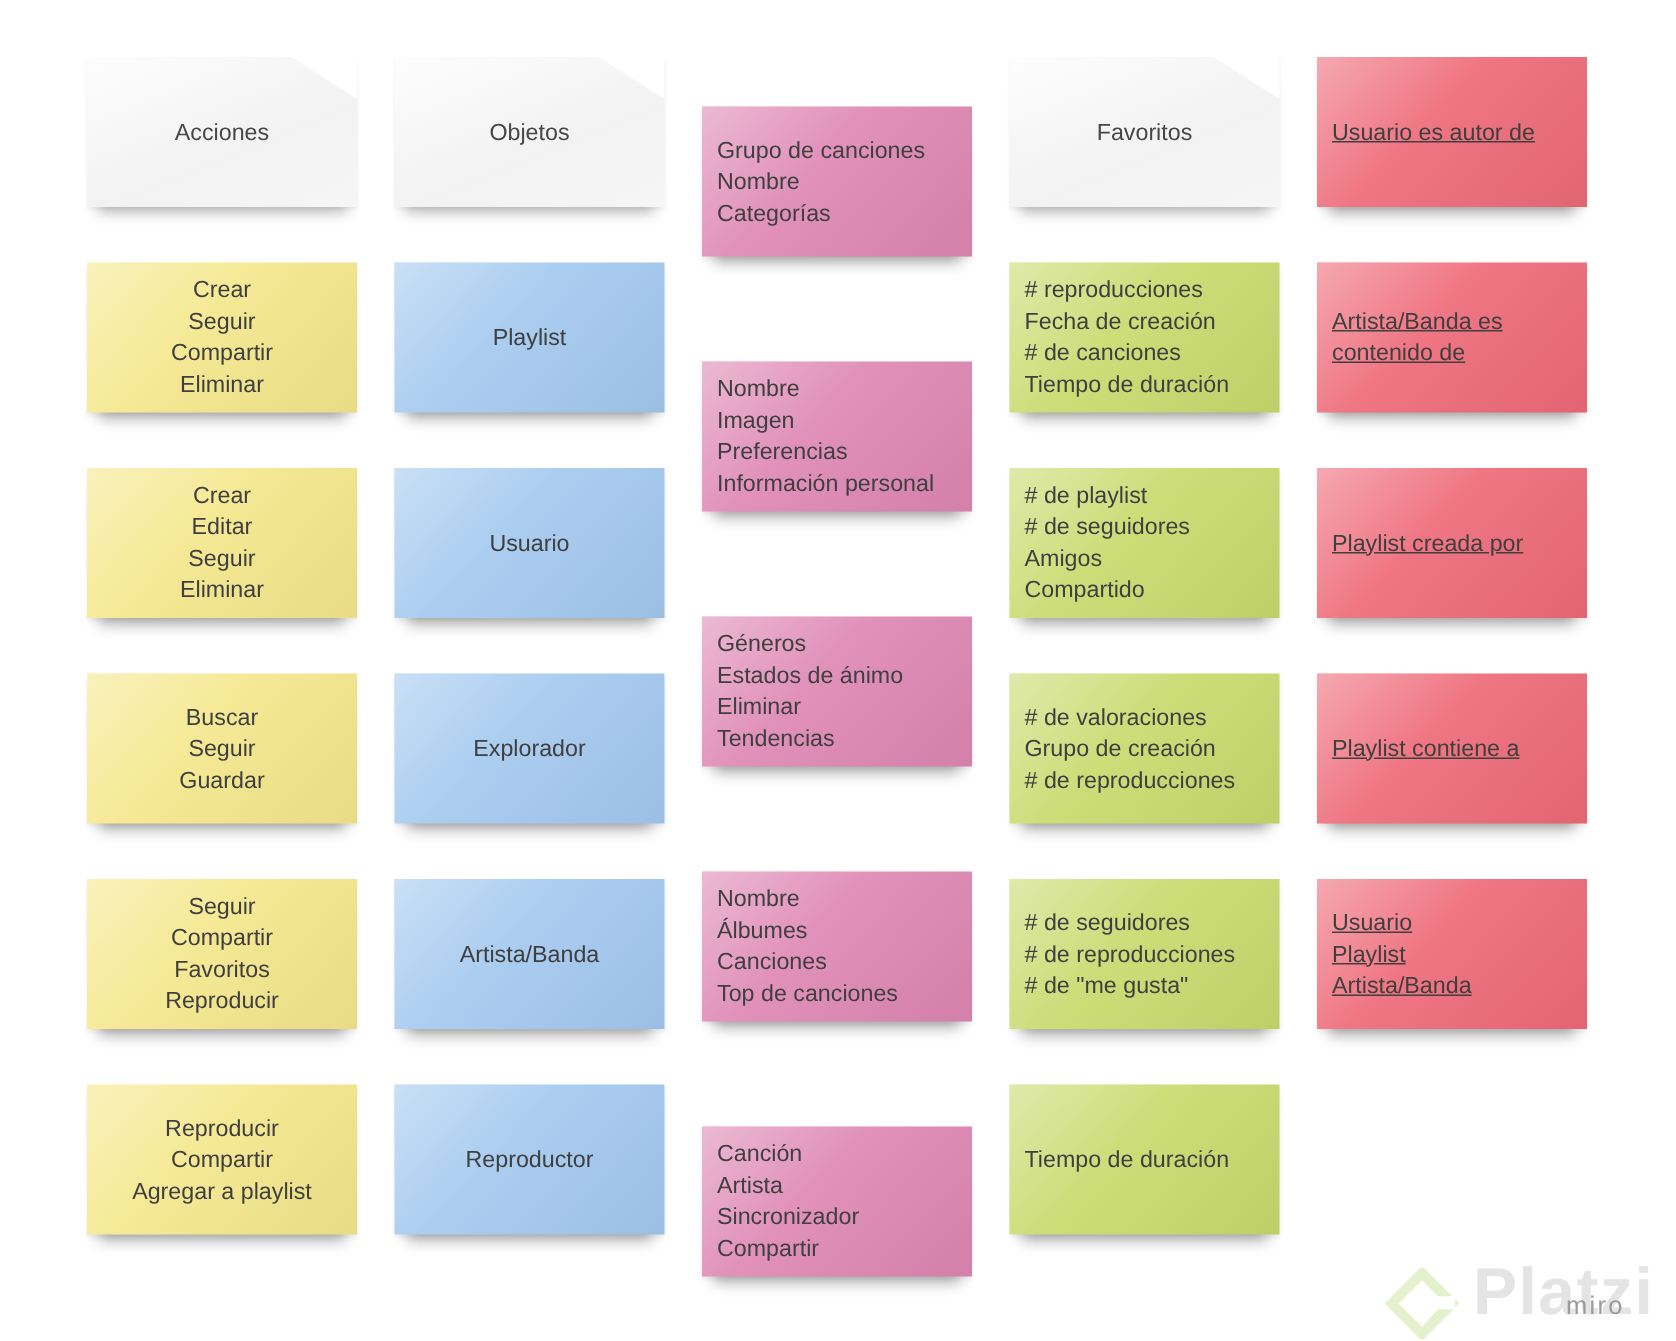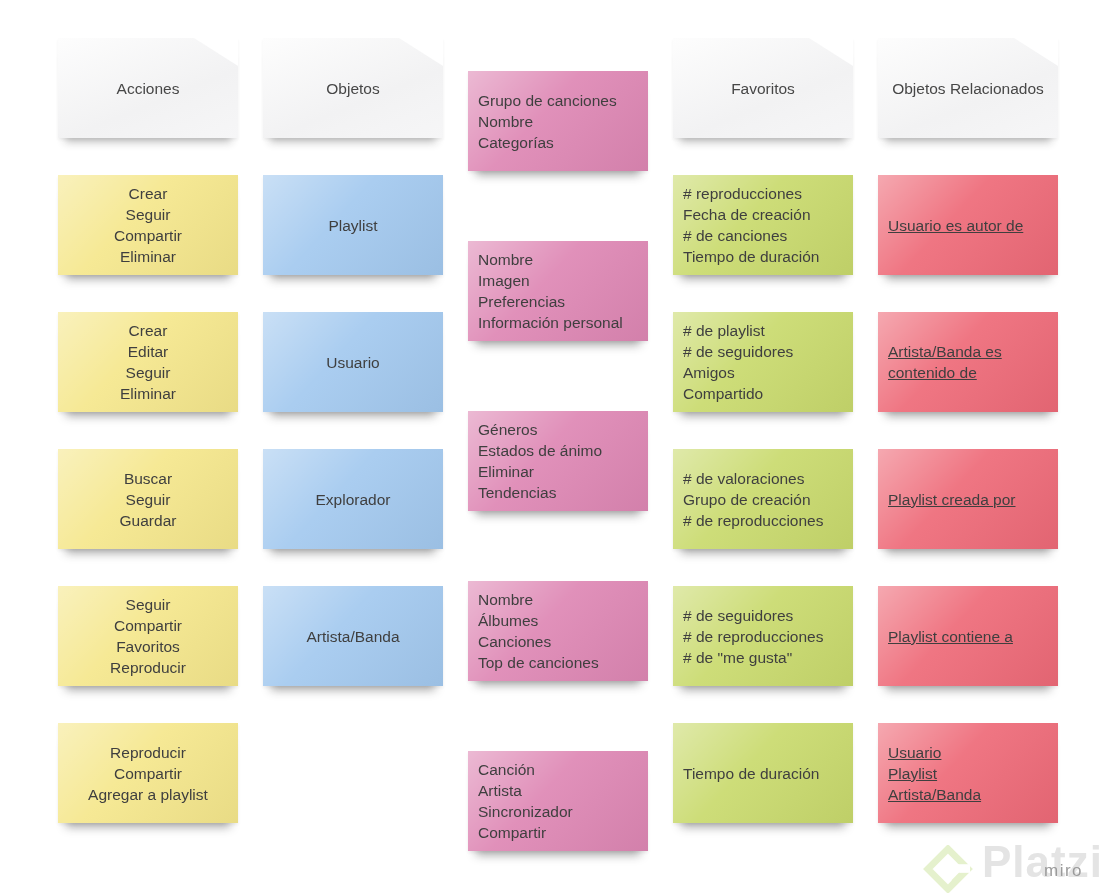--- a/index.html
+++ b/index.html
@@ -103,20 +103,23 @@
       </div>
       <div class="note blue center">
         <span class="txt">Usuario</span>
       </div>
       <div class="note blue center">
         <span class="txt">Explorador</span>
       </div>
       <div class="note blue center">
         <span class="txt">Artista/Banda</span>
       </div>
+      <div class="note blue center">
+        <span class="txt">Reproductor</span>
+      </div>
     </div>
 
     <div class="column">
       <div class="note pink left">
         <span class="txt">Grupo de canciones
 Nombre
 Categorías</span>
       </div>
       <div class="note pink left">
         <span class="txt">Nombre
@@ -169,23 +172,20 @@
         <span class="txt"># de seguidores
 # de reproducciones
 # de "me gusta"</span>
       </div>
       <div class="note green left">
         <span class="txt">Tiempo de duración</span>
       </div>
     </div>
 
     <div class="column">
-      <div class="note header center">
-        <span class="txt">Objetos Relacionados</span>
-      </div>
       <div class="note red left">
         <span class="txt">Usuario es autor de</span>
       </div>
       <div class="note red left">
         <span class="txt">Artista/Banda es contenido de</span>
       </div>
       <div class="note red left">
         <span class="txt">Playlist creada por</span>
       </div>
       <div class="note red left">

